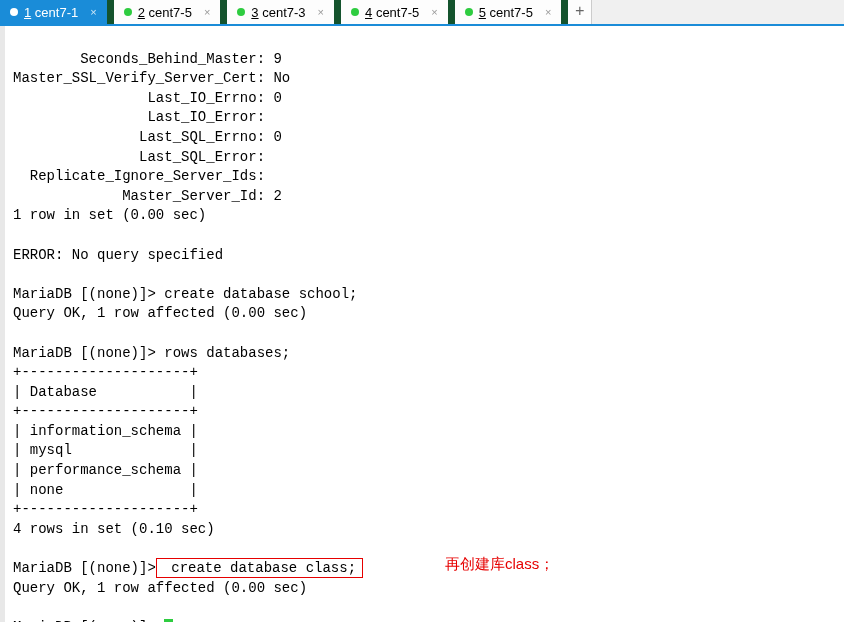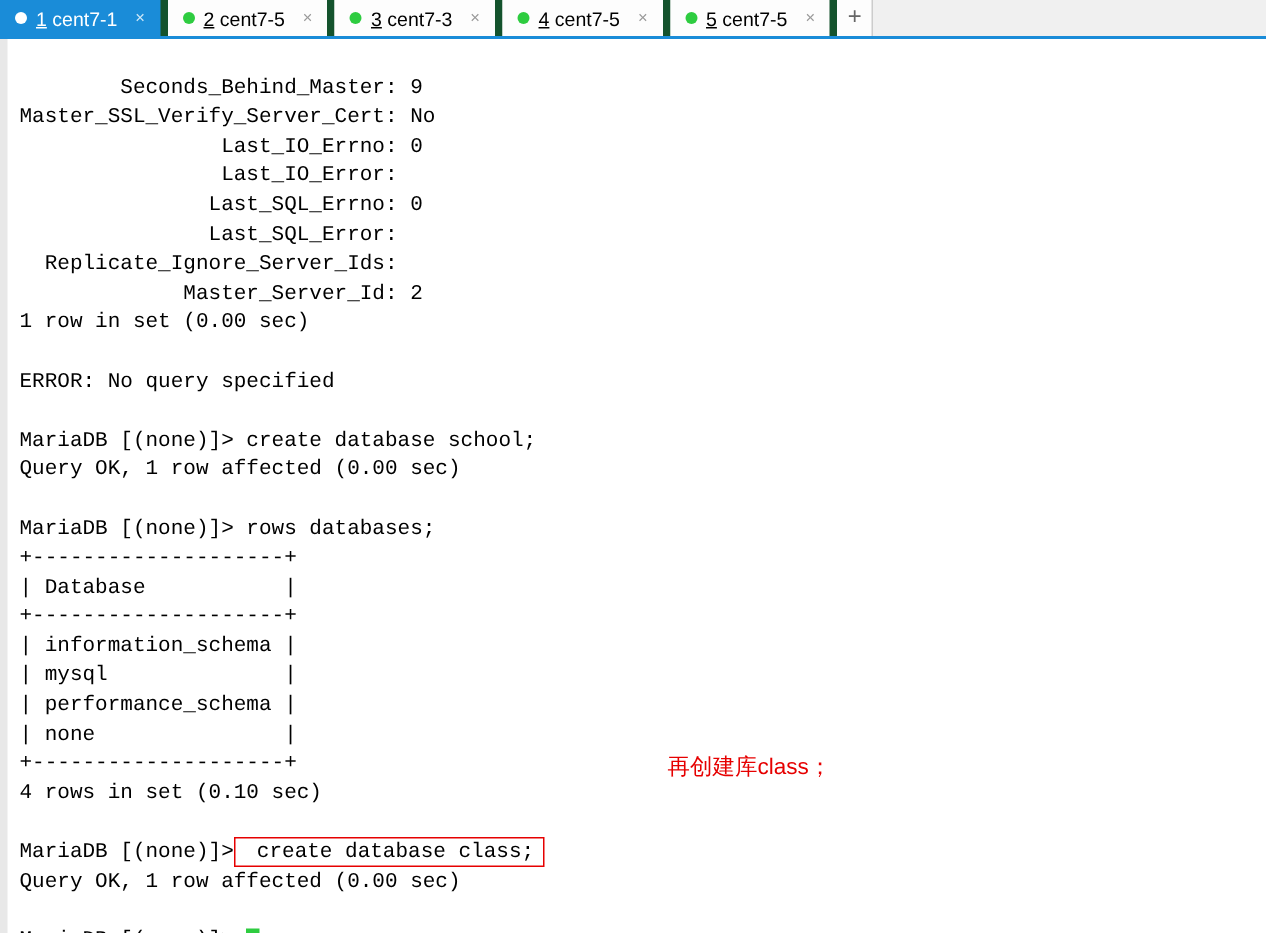--- a/index.html
+++ b/index.html
@@ -19,21 +19,21 @@
       display: flex;
       height: 26px;
       background: #f0f0f0;
       border-bottom: 2px solid #1a8cd8;
       align-items: stretch;
     }
     .tab {
       display: flex;
       align-items: center;
       padding: 0 10px;
-      border-right: 5px solid #14532d;
+      border-right: 7px solid #14532d;
       cursor: pointer;
       gap: 6px;
       font-family: -apple-system, "Segoe UI", Arial, sans-serif;
       font-size: 13px;
       background: #fdfdfd;
     }
     .tab.active {
       background: #1a8cd8;
       color: #fff;
     }
@@ -157,14 +157,14 @@
 <span>| mysql              |</span>
 <span>| performance_schema |</span>
 <span>| none               |</span>
 <span>+--------------------+</span>
 <span class="bold">4 rows in set (0.10 sec)</span>
 
 <span>MariaDB [(none)]&gt;</span><span class="highlight-box"> create database class;</span>
 <span class="bold">Query OK, 1 row affected (0.00 sec)</span>
 
 <span>MariaDB [(none)]&gt;</span><span> </span><span class="cursor-block"></span>
-<span class="annotation" style="left:440px; top:476px;">再创建库class；</span>
+<span class="annotation" style="left:440px; top:528px;">再创建库class；</span>
 </div>
 
 </body></html>

